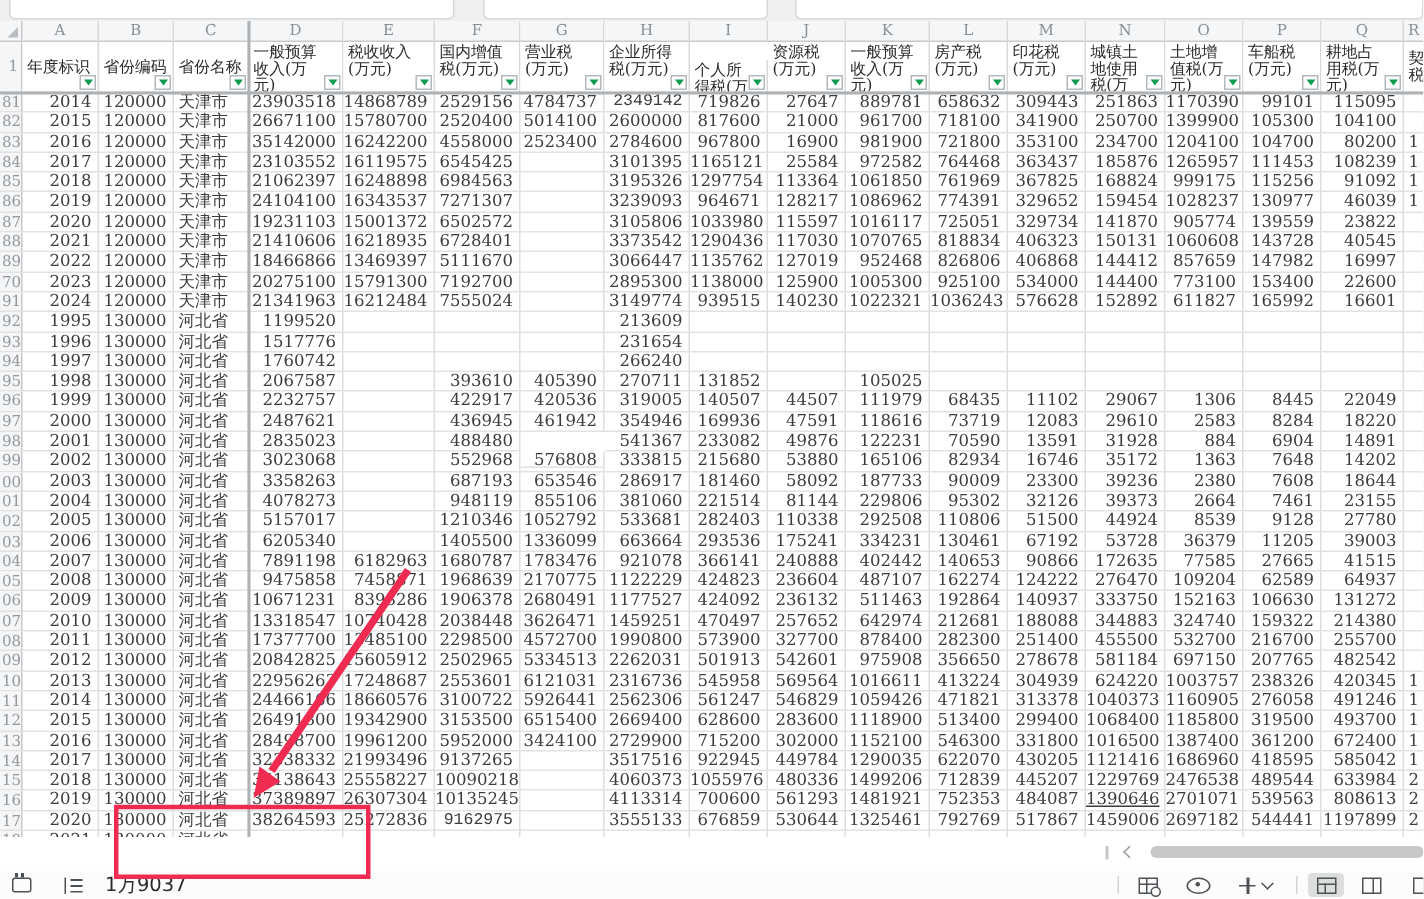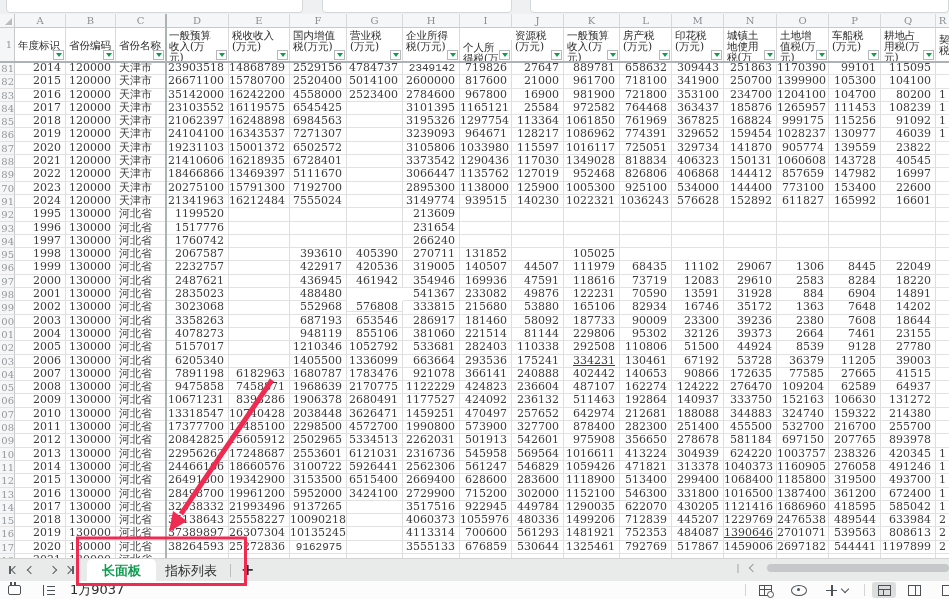--- a/index.html
+++ b/index.html
@@ -300,21 +300,21 @@
         <div class="dcell" style="width: 51px;">2021</div>
         <div class="dcell" style="width: 50px;">120000</div>
         <div class="dcell left" style="width: 50px;">天津市</div>
         <div class="dcell" style="width: 63px;">21410606</div>
         <div class="dcell" style="width: 61px;">16218935</div>
         <div class="dcell" style="width: 57px;">6728401</div>
         <div class="dcell" style="width: 56px;"></div>
         <div class="dcell" style="width: 57px;">3373542</div>
         <div class="dcell" style="width: 52px;">1290436</div>
         <div class="dcell" style="width: 52px;">117030</div>
-        <div class="dcell" style="width: 56px;">1349028</div>
+        <div class="dcell" style="width: 56px;">1070765</div>
         <div class="dcell" style="width: 52px;">818834</div>
         <div class="dcell" style="width: 52px;">406323</div>
         <div class="dcell" style="width: 53px;">150131</div>
         <div class="dcell" style="width: 52px;">1060608</div>
         <div class="dcell" style="width: 52px;">143728</div>
         <div class="dcell" style="width: 55px;">40545</div>
         <div class="dcell left" style="width: 14px;"></div>
       </div>
       <div class="trow">
         <div class="rownum" style="width: 15px;">89</div>
@@ -615,21 +615,21 @@
         <div class="dcell" style="width: 51px;">2006</div>
         <div class="dcell" style="width: 50px;">130000</div>
         <div class="dcell left" style="width: 50px;">河北省</div>
         <div class="dcell" style="width: 63px;">6205340</div>
         <div class="dcell" style="width: 61px;"></div>
         <div class="dcell" style="width: 57px;">1405500</div>
         <div class="dcell" style="width: 56px;">1336099</div>
         <div class="dcell" style="width: 57px;">663664</div>
         <div class="dcell" style="width: 52px;">293536</div>
         <div class="dcell" style="width: 52px;">175241</div>
-        <div class="dcell" style="width: 56px; text-decoration: underline;">334231</div>
+        <div class="dcell" style="width: 56px;">334231</div>
         <div class="dcell" style="width: 52px;">130461</div>
         <div class="dcell" style="width: 52px;">67192</div>
         <div class="dcell" style="width: 53px;">53728</div>
         <div class="dcell" style="width: 52px;">36379</div>
         <div class="dcell" style="width: 52px;">11205</div>
         <div class="dcell" style="width: 55px;">39003</div>
         <div class="dcell left" style="width: 14px;"></div>
       </div>
       <div class="trow">
         <div class="rownum" style="width: 15px;">104</div>
@@ -747,21 +747,21 @@
         <div class="dcell" style="width: 56px;">5334513</div>
         <div class="dcell" style="width: 57px;">2262031</div>
         <div class="dcell" style="width: 52px;">501913</div>
         <div class="dcell" style="width: 52px;">542601</div>
         <div class="dcell" style="width: 56px;">975908</div>
         <div class="dcell" style="width: 52px;">356650</div>
         <div class="dcell" style="width: 52px;">278678</div>
         <div class="dcell" style="width: 53px;">581184</div>
         <div class="dcell" style="width: 52px;">697150</div>
         <div class="dcell" style="width: 52px;">207765</div>
-        <div class="dcell" style="width: 55px;">893978</div>
+        <div class="dcell" style="width: 55px;">482542</div>
         <div class="dcell left" style="width: 14px;"></div>
       </div>
       <div class="trow">
         <div class="rownum" style="width: 15px;">110</div>
         <div class="dcell" style="width: 51px;">2013</div>
         <div class="dcell" style="width: 50px;">130000</div>
         <div class="dcell left" style="width: 50px;">河北省</div>
         <div class="dcell" style="width: 63px;">22956263</div>
         <div class="dcell" style="width: 61px;">17248687</div>
         <div class="dcell" style="width: 57px;">2553601</div>
@@ -944,40 +944,20 @@
         <div class="dcell" style="width: 52px;"></div>
         <div class="dcell" style="width: 52px;"></div>
         <div class="dcell" style="width: 55px;"></div>
         <div class="dcell left" style="width: 14px;"></div>
       </div>
     </div>
 
   <div id="vfreeze"></div>
   <div id="hfreeze"></div>
 
-  <div id="tabbar">
-    <div class="navbtn" style="margin-left:5px;">
-        <span class="navline"></span>
-        <span class="chev l"></span>
-      </div>
-    <div class="navbtn">
-        <span class="chev l"></span>
-      </div>
-    <div class="navbtn" style="margin-left:5px;">
-        <span class="chev r"></span>
-      </div>
-    <div class="navbtn">
-        <span class="chev r"></span>
-        <span class="navline"></span>
-      </div>
-    <div class="tab active" style="margin-left:9px;">长面板</div>
-    <div class="tab inactive">指标列表</div>
-    <div class="tabdiv"></div>
-    <div id="tab-add">+</div>
-  </div>
 
   <div id="hscroll">
     <div id="hs-div"></div>
     <div id="hs-arrow"></div>
     <div id="hs-thumb"></div>
   </div>
 
   <div id="statusbar">
     <div class="ic-stamp"></div>
     <div class="ic-doclines"></div>

